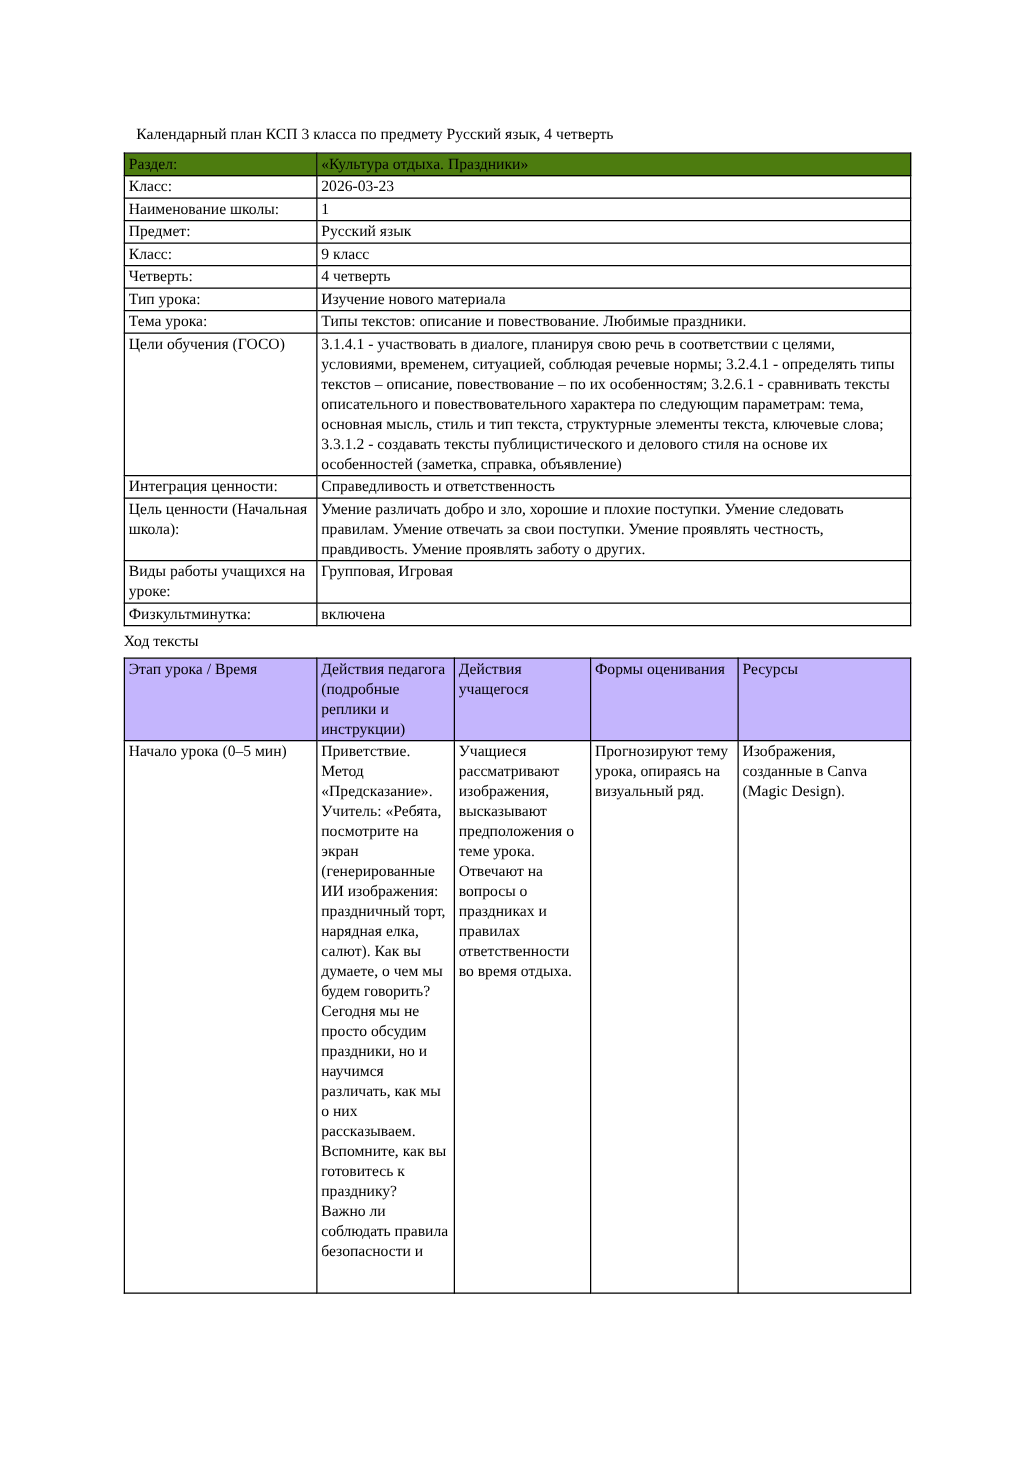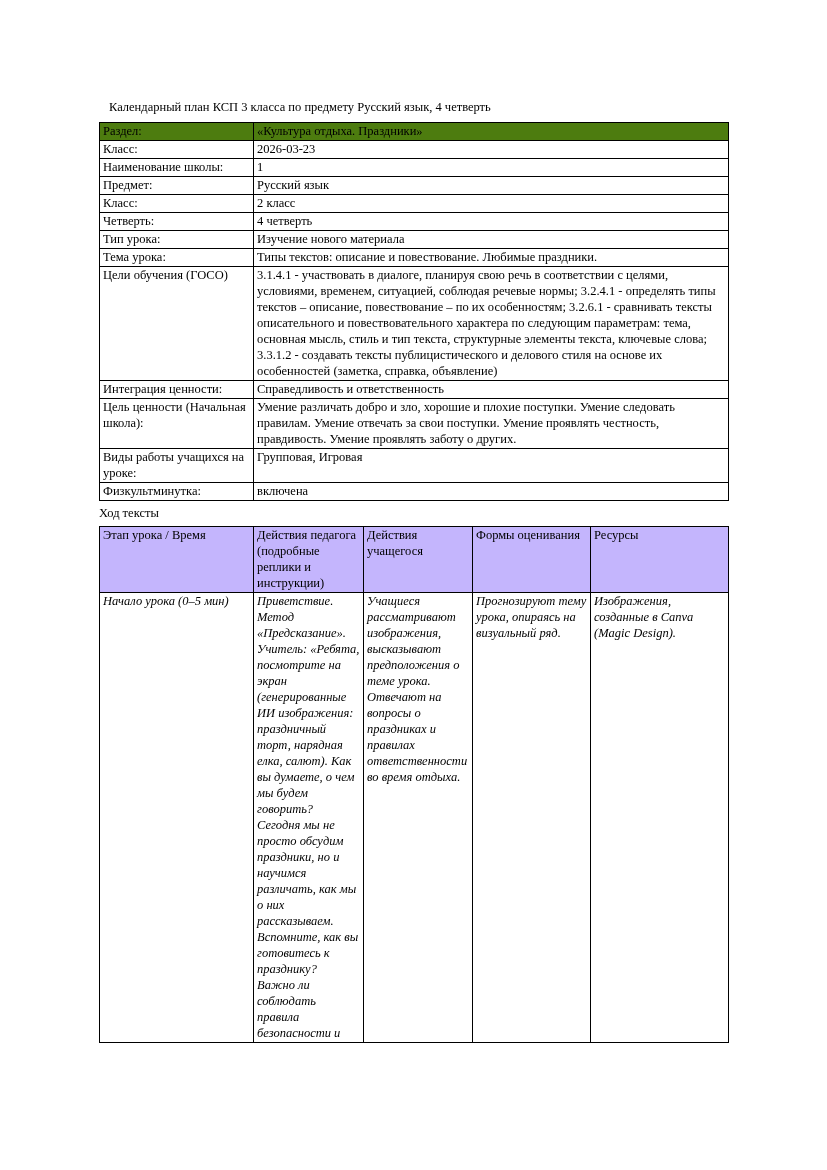--- a/index.html
+++ b/index.html
@@ -61,21 +61,21 @@
   .info-table col.c-value { width: 475px; }
   .info-table tr.shaded td { background: #4d7c0f; }
 
   
   .flow-table col.f1 { width: 154px; }
   .flow-table col.f2 { width: 110px; }
   .flow-table col.f3 { width: 109px; }
   .flow-table col.f4 { width: 118px; }
   .flow-table col.f5 { width: 138px; }
   .flow-table thead td { background: #c4b5fd; }
-  .flow-table tbody td { height: 440px; font-style: italic; }
+  .flow-table tbody td { height: 440px; }
   .cell-text {
     display: block;
     white-space: pre-line;
   }
 </style>
 </head>
 <body>
 
 <div class="page">
   <div class="content">
@@ -99,21 +99,21 @@
           <tr>
             <td>Наименование школы:</td>
             <td>1</td>
           </tr>
           <tr>
             <td>Предмет:</td>
             <td>Русский язык</td>
           </tr>
           <tr>
             <td>Класс:</td>
-            <td>2 класс</td>
+            <td>9 класс</td>
           </tr>
           <tr>
             <td>Четверть:</td>
             <td>4 четверть</td>
           </tr>
           <tr>
             <td>Тип урока:</td>
             <td>Изучение нового материала</td>
           </tr>
           <tr>

